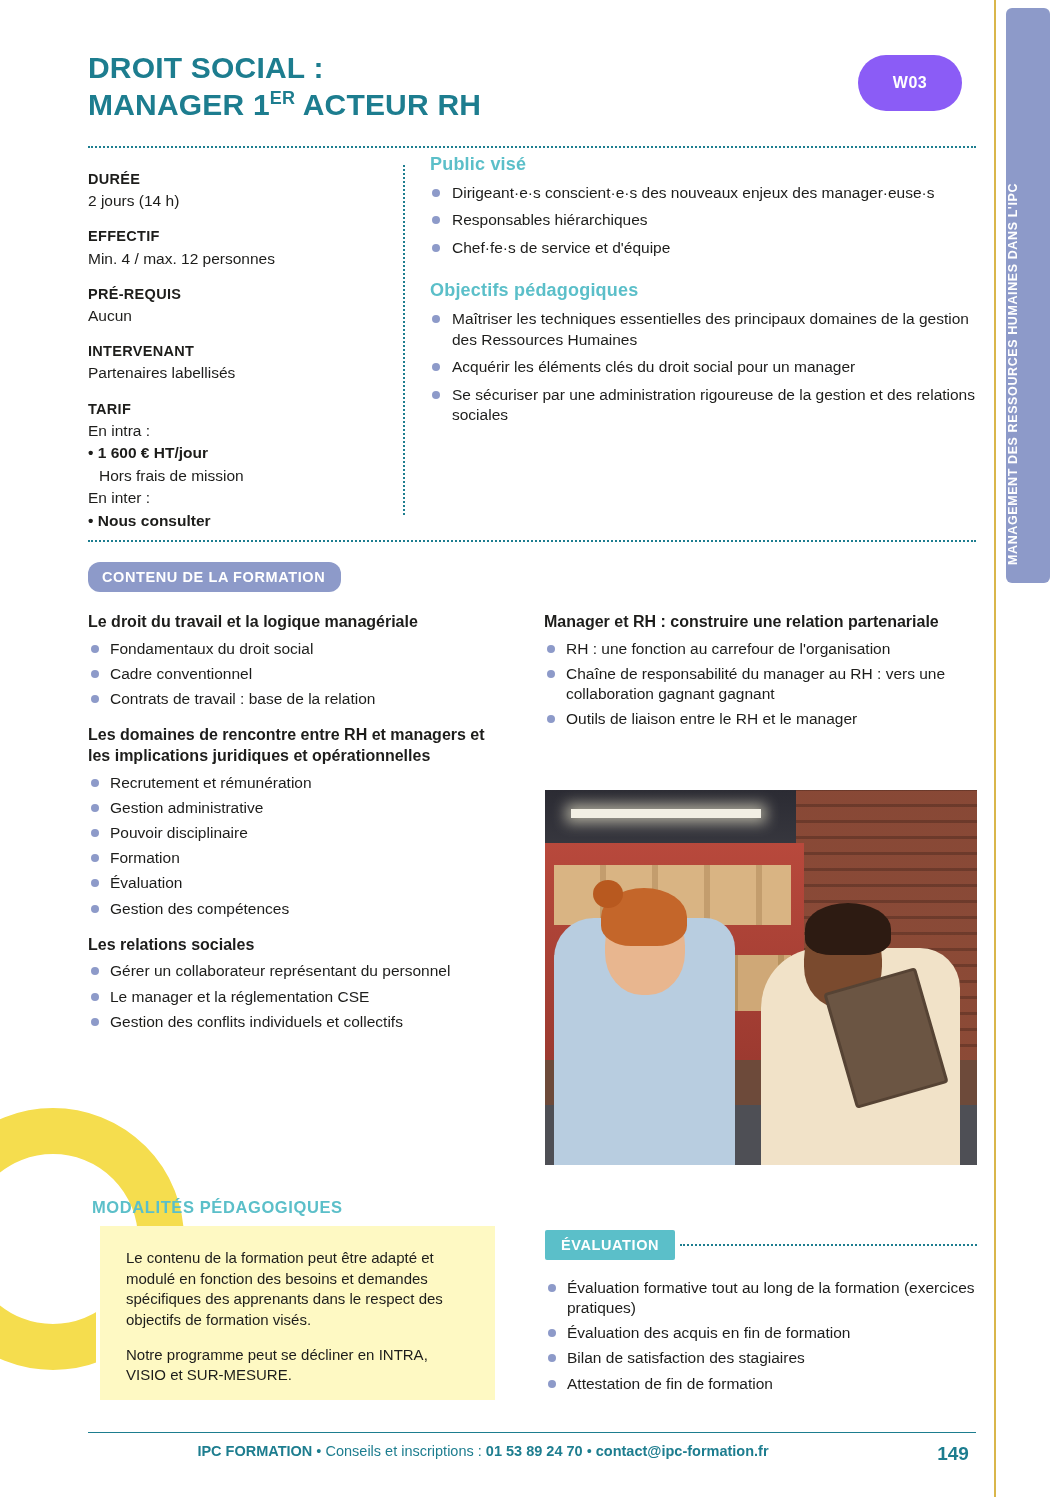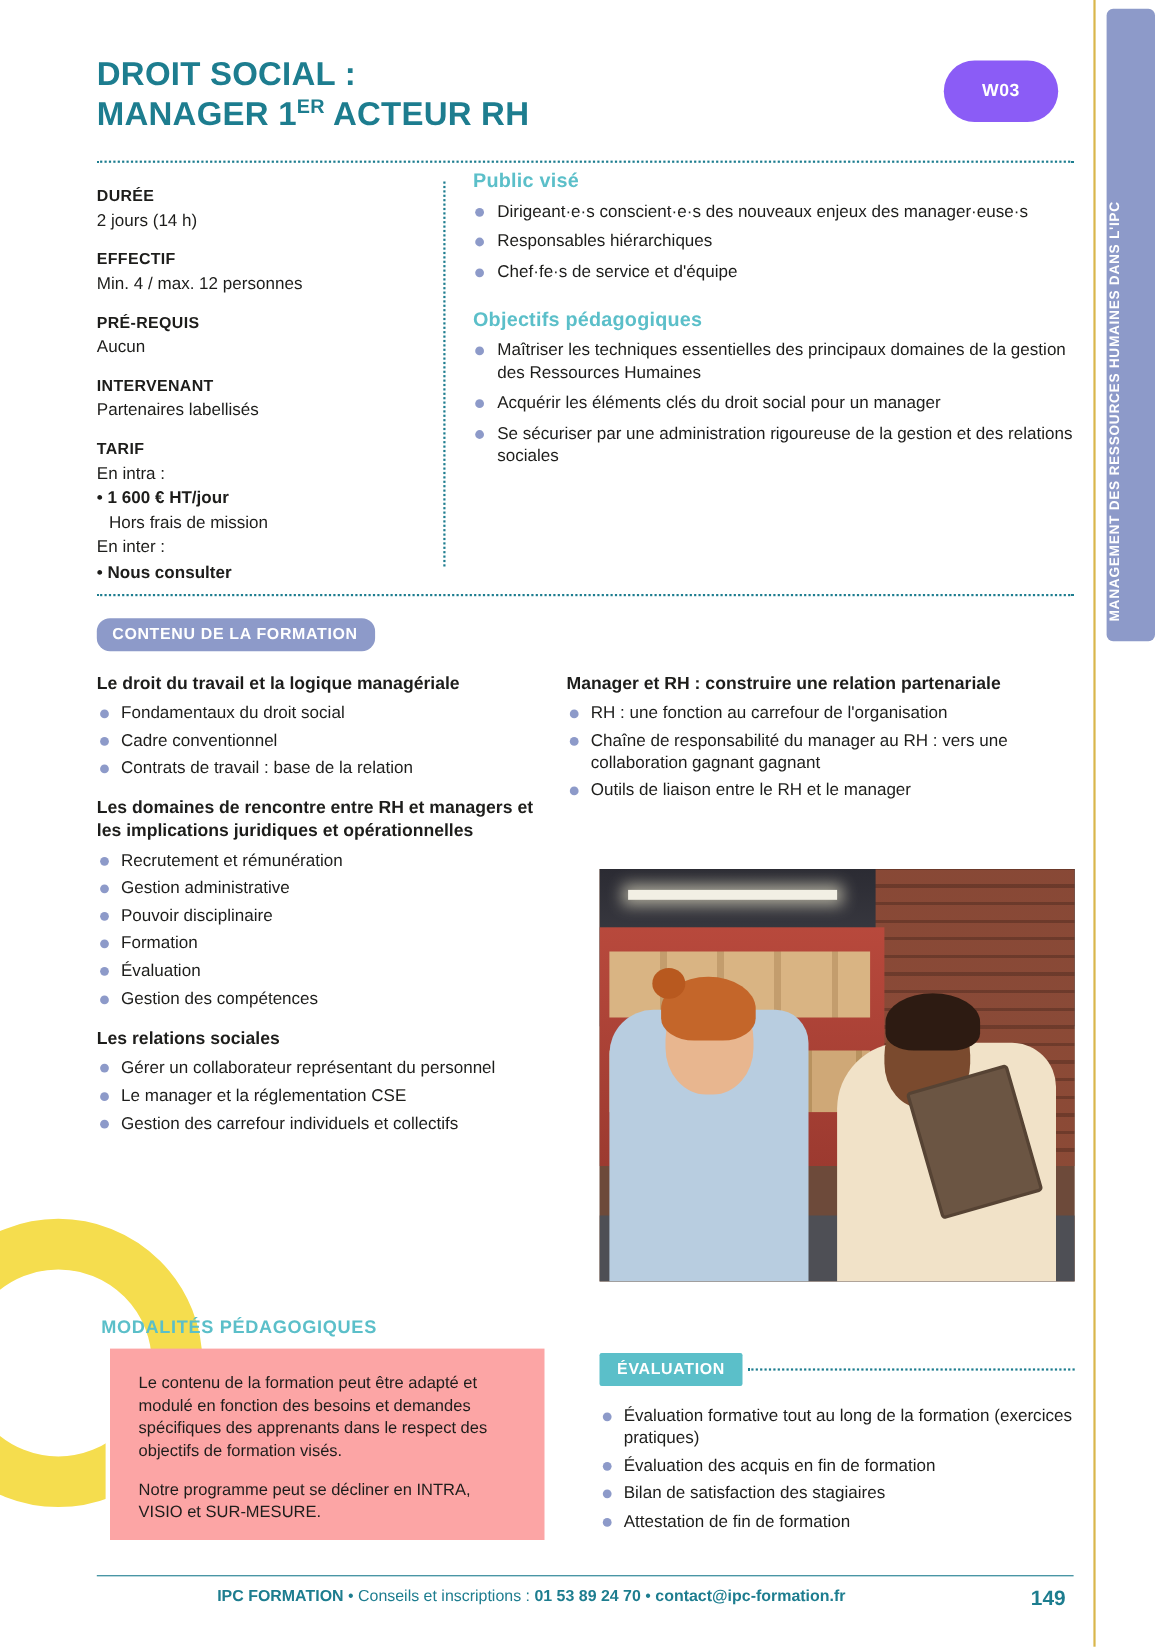--- a/index.html
+++ b/index.html
@@ -84,21 +84,21 @@
   }
 
   
   .band{
     position:absolute; left:88px; top:562px;
     background:#8d9ac9; color:#fff; font-weight:800; font-size:14.5px;
     letter-spacing:.6px; padding:7px 16px 7px 14px; border-radius:12px;
   }
 
   .colL{ position:absolute; left:88px; top:612px; width:420px; }
-  .colR{ position:absolute; left:515px; top:612px; width:432px; }
+  .colR{ position:absolute; left:544px; top:612px; width:432px; }
 
   .sub-h{ font-weight:700; font-size:16px; line-height:1.3; margin:16px 0 6px; }
   .sub-h.first{ margin-top:0; }
   ul.bul2{ list-style:none; margin:0 0 0 0; padding:0; }
   ul.bul2 li{
     position:relative; padding-left:22px; margin-bottom:5px;
     font-size:15.5px; line-height:1.3;
   }
   ul.bul2 li:before{
     content:""; position:absolute; left:3px; top:6px;
@@ -148,21 +148,21 @@
     background:#ffffff; transform:rotate(0deg);
   }
 
   
   .mod-title{
     position:absolute; left:92px; top:1198px;
     color:#5bbfc9; font-weight:700; font-size:16.5px; letter-spacing:.6px;
   }
   .mod-box{
     position:absolute; left:100px; top:1226px; width:395px; height:174px;
-    background:#fca5a5; padding:22px 26px; font-size:15px; line-height:1.38;
+    background:#fef9c3; padding:22px 26px; font-size:15px; line-height:1.38;
   }
   .mod-box p{ margin:0 0 14px; }
   .mod-box p:last-child{ margin-bottom:0; }
 
   
   .eval-band{
     position:absolute; left:545px; top:1230px;
     background:#5bbfc9; color:#fff; font-weight:800; font-size:14.5px;
     letter-spacing:.6px; padding:7px 16px; border-radius:2px;
   }
@@ -260,21 +260,21 @@
     <li>Pouvoir disciplinaire</li>
     <li>Formation</li>
     <li>Évaluation</li>
     <li>Gestion des compétences</li>
   </ul>
 
   <div class="sub-h">Les relations sociales</div>
   <ul class="bul2">
     <li>Gérer un collaborateur représentant du personnel</li>
     <li>Le manager et la réglementation CSE</li>
-    <li>Gestion des carrefour individuels et collectifs</li>
+    <li>Gestion des conflits individuels et collectifs</li>
   </ul>
 </div>
 
 <div class="colR">
   <div class="sub-h first">Manager et RH : construire une relation partenariale</div>
   <ul class="bul2">
     <li>RH : une fonction au carrefour de l'organisation</li>
     <li>Chaîne de responsabilité du manager au RH : vers une collaboration gagnant gagnant</li>
     <li>Outils de liaison entre le RH et le manager</li>
   </ul>

